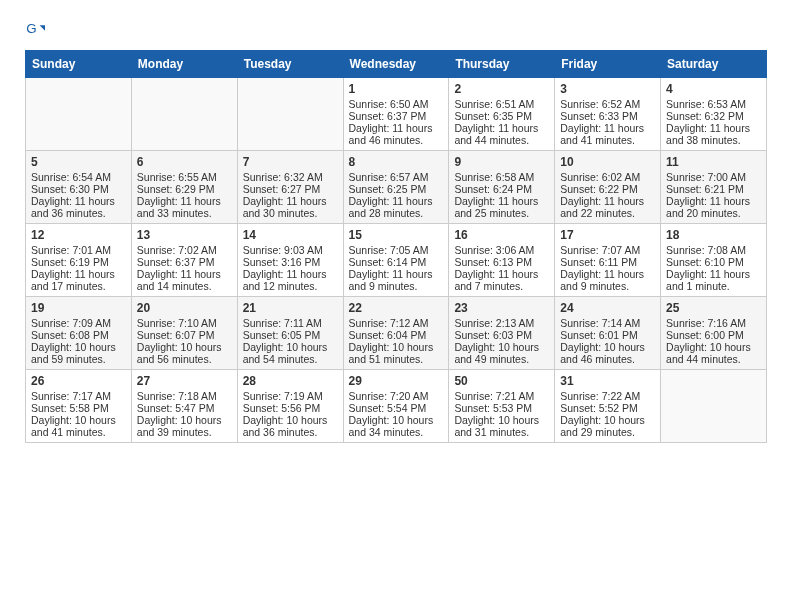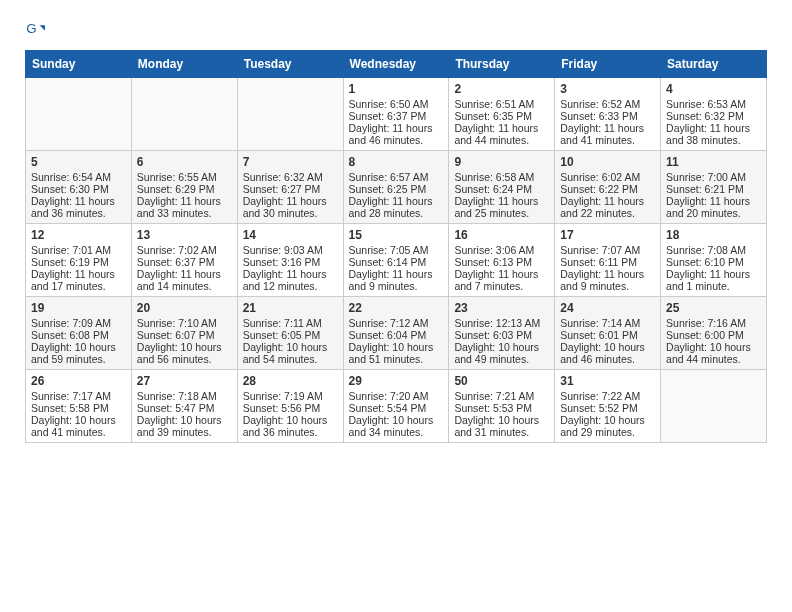--- a/index.html
+++ b/index.html
@@ -276,21 +276,21 @@
         </td>
         <td>
           <span class="day-number">22</span>
           <div>Sunrise: 7:12 AM</div>
           <div>Sunset: 6:04 PM</div>
           <div>Daylight: 10 hours</div>
           <div>and 51 minutes.</div>
         </td>
         <td>
           <span class="day-number">23</span>
-          <div>Sunrise: 12:13 AM</div>
+          <div>Sunrise: 2:13 AM</div>
           <div>Sunset: 6:03 PM</div>
           <div>Daylight: 10 hours</div>
           <div>and 49 minutes.</div>
         </td>
         <td>
           <span class="day-number">24</span>
           <div>Sunrise: 7:14 AM</div>
           <div>Sunset: 6:01 PM</div>
           <div>Daylight: 10 hours</div>
           <div>and 46 minutes.</div>

